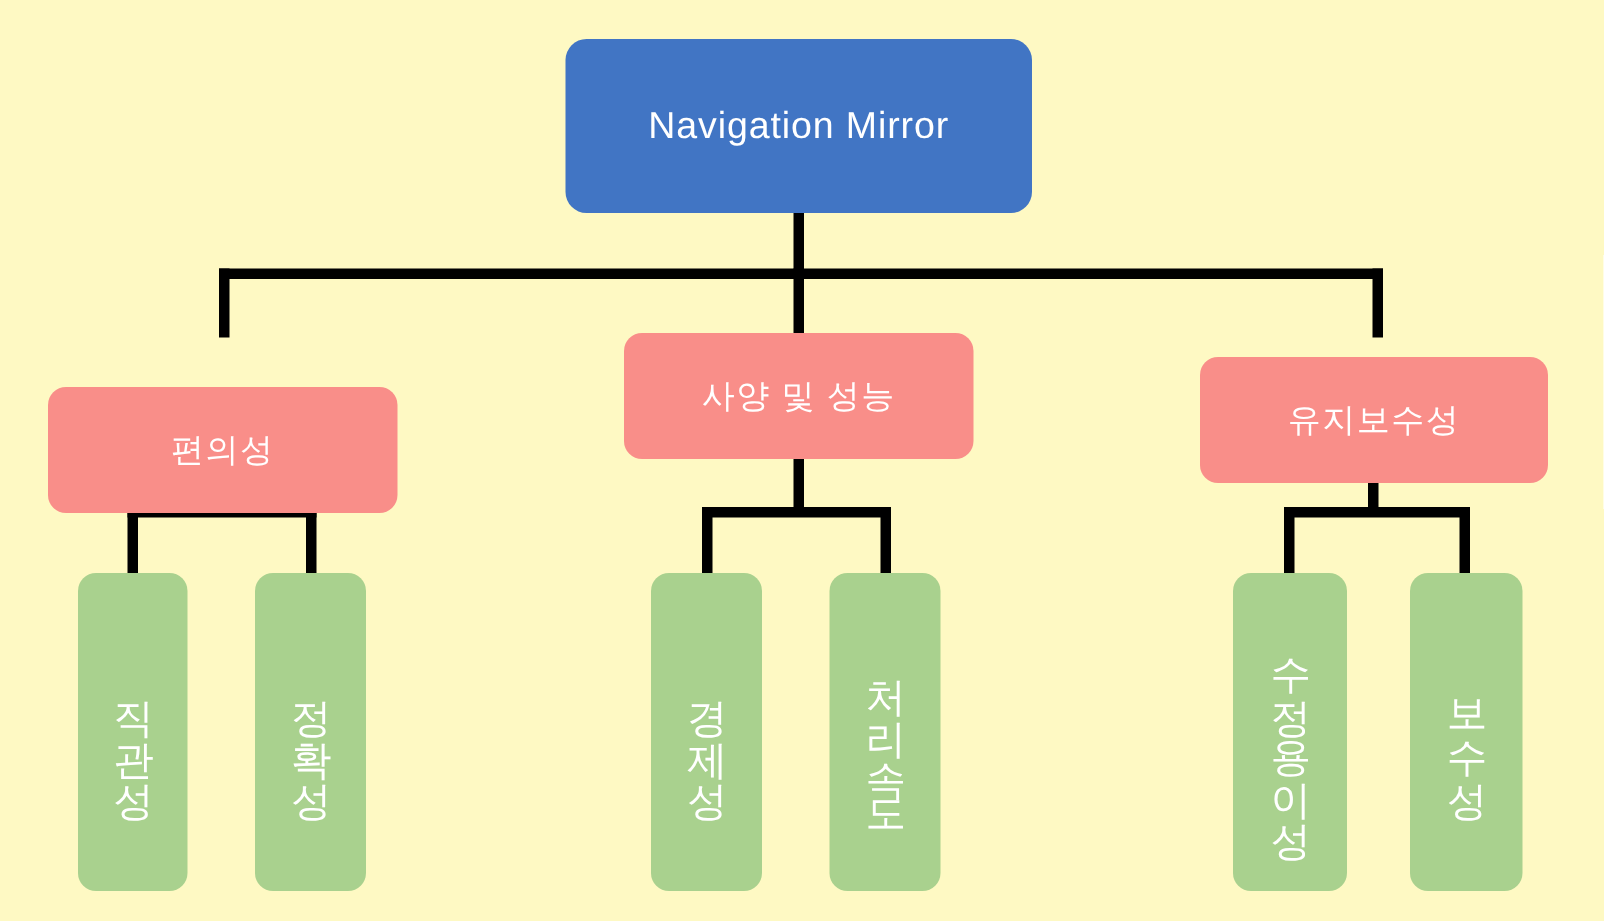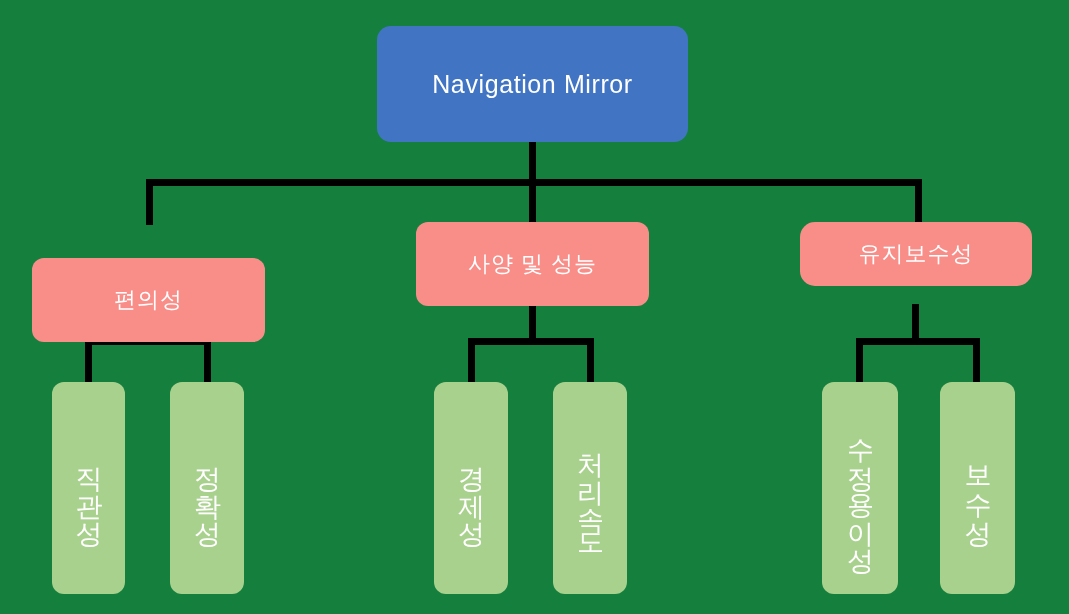--- a/index.html
+++ b/index.html
@@ -7,21 +7,21 @@
     padding: 0;
     background: #ffffff;
   }
   body {
     font-family: "Liberation Sans", "DejaVu Sans", sans-serif;
   }
   #diagram-canvas {
     position: relative;
     width: 1069px;
     height: 614px;
-    background: #15803d;
+    background: #fef9c3;
     overflow: hidden;
   }
   .node {
     position: absolute;
     box-sizing: border-box;
     display: flex;
     align-items: center;
     justify-content: center;
     color: #ffffff;
     text-align: center;
@@ -89,21 +89,21 @@
   </div>
 
   <div class="node node-branch" style="left:32px; top:222px; width:233px; height:84px;margin-top:36px;">
     <span>편의성</span>
   </div>
 
   <div class="node node-branch" style="left:416px; top:222px; width:233px; height:84px;">
     <span>사양 및 성능</span>
   </div>
 
-  <div class="node node-branch" style="left:800px; top:222px; width:232px; height:64px;border-radius:15px;">
+  <div class="node node-branch" style="left:800px; top:238px; width:232px; height:84px;">
     <span>유지보수성</span>
   </div>
 
   <div class="node node-leaf" style="left:52px; top:382px; width:73px; height:212px;">
     <span class="vtext">직관성</span>
   </div>
 
   <div class="node node-leaf" style="left:170px; top:382px; width:74px; height:212px;">
     <span class="vtext">정확성</span>
   </div>

